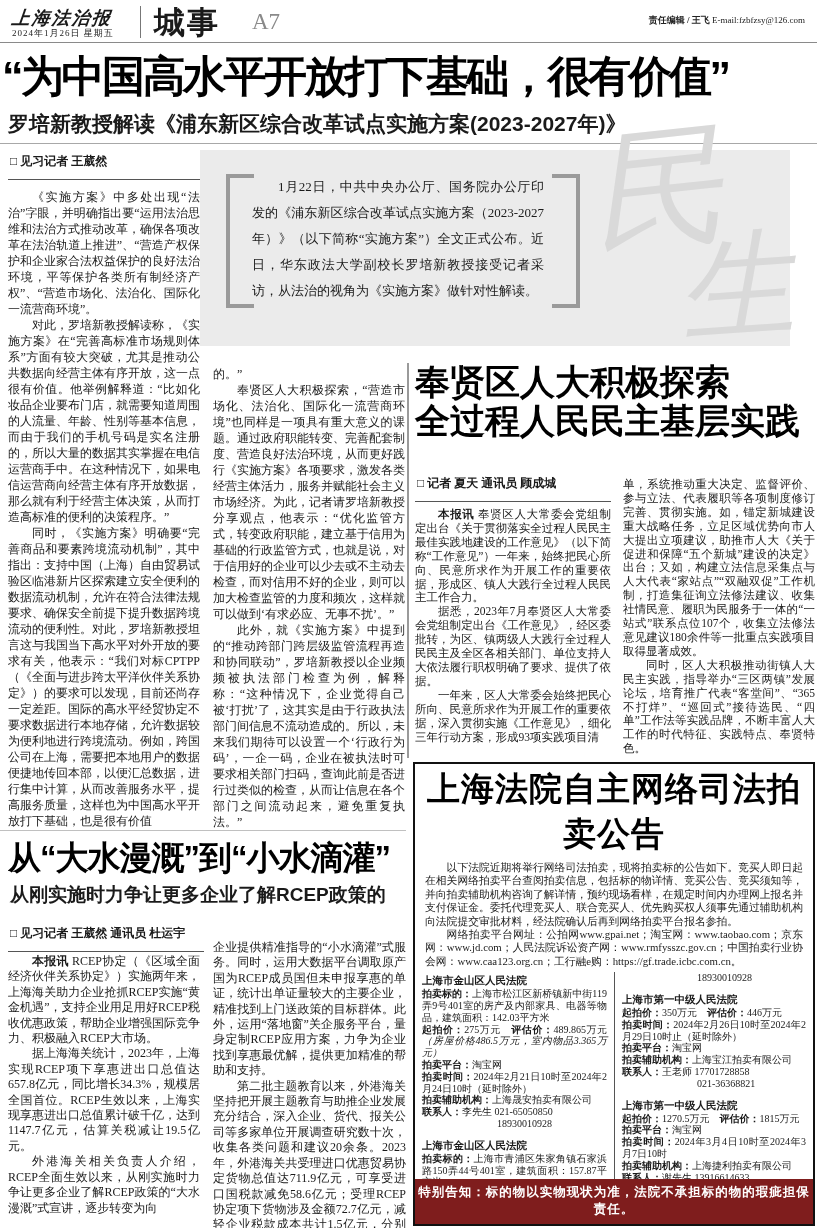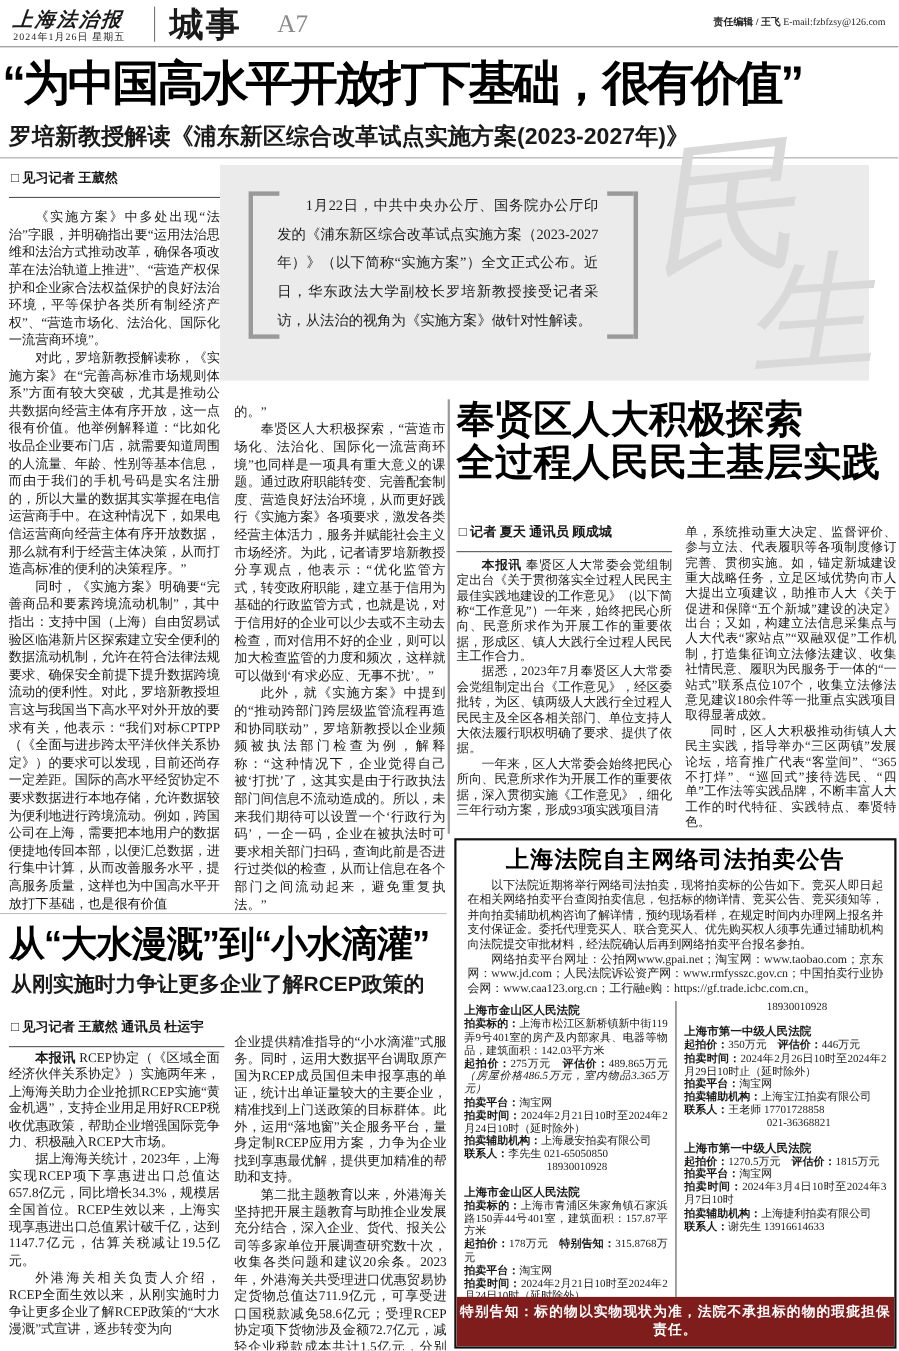--- a/index.html
+++ b/index.html
@@ -65,21 +65,21 @@
   .a3-headline{position:absolute;left:0;top:0;font-size:33px;font-weight:900;letter-spacing:-1px;color:#000;white-space:nowrap;}
   .a3-subhead{position:absolute;left:2px;top:46px;font-size:19px;font-weight:600;}
   .a3-byline{position:absolute;left:0;top:86px;width:194px;}
   .a3-col1{left:0;top:118px;width:192px;height:274px;}
   .a3-col2{left:205px;top:104px;width:193px;height:288px;}
   .a3 .para{font-size:12px;line-height:15.4px;}
 
   
   .auction{position:absolute;left:413px;top:762px;width:402px;height:464px;border:2.5px solid #111;
            box-sizing:border-box;display:flex;flex-direction:column;overflow:hidden;background:#fff;}
-  .auc-title{text-align:center;font-size:21px;font-weight:900;letter-spacing:1px;margin:3px 0 4px;color:#000;}
+  .auc-title{text-align:center;font-size:33px;font-weight:900;letter-spacing:1px;margin:3px 0 4px;color:#000;}
   .auc-intro{margin:0 10px;}
   .auc-intro .para{font-size:10.8px;line-height:13.4px;}
   .auc-cols{display:flex;flex:1;margin-top:4px;overflow:hidden;}
   .auc-col{width:50%;padding:0 7px;box-sizing:border-box;overflow:hidden;}
   .auc-col.right{border-left:1px solid #555;}
   .court{font-size:10.5px;font-weight:bold;margin-top:9px;}
   .court:first-child{margin-top:2px;}
   .lline{font-size:10px;line-height:11.8px;text-align:justify;margin:0;}
   .lline b{font-weight:bold;}
   .lline i{font-style:italic;}

